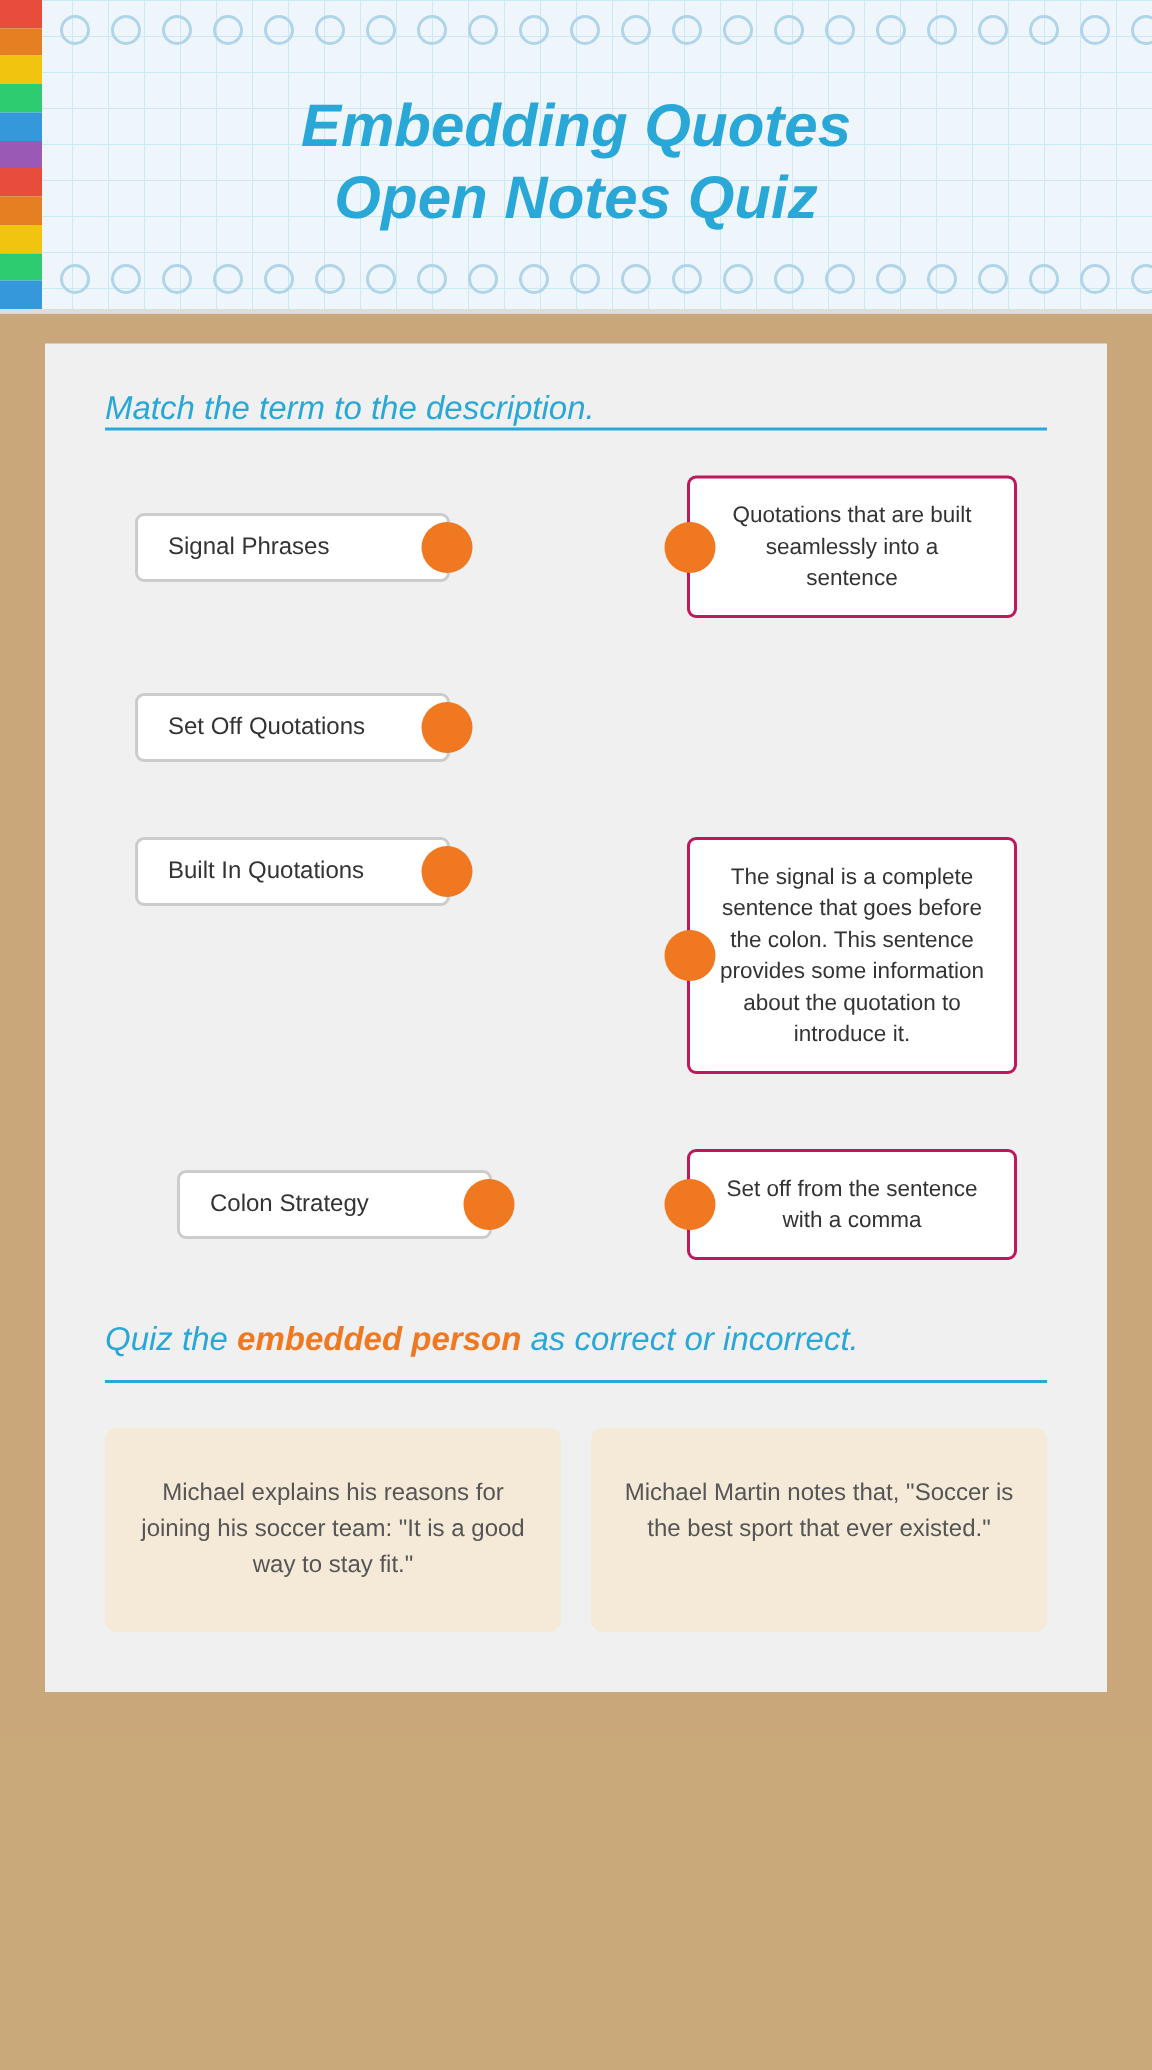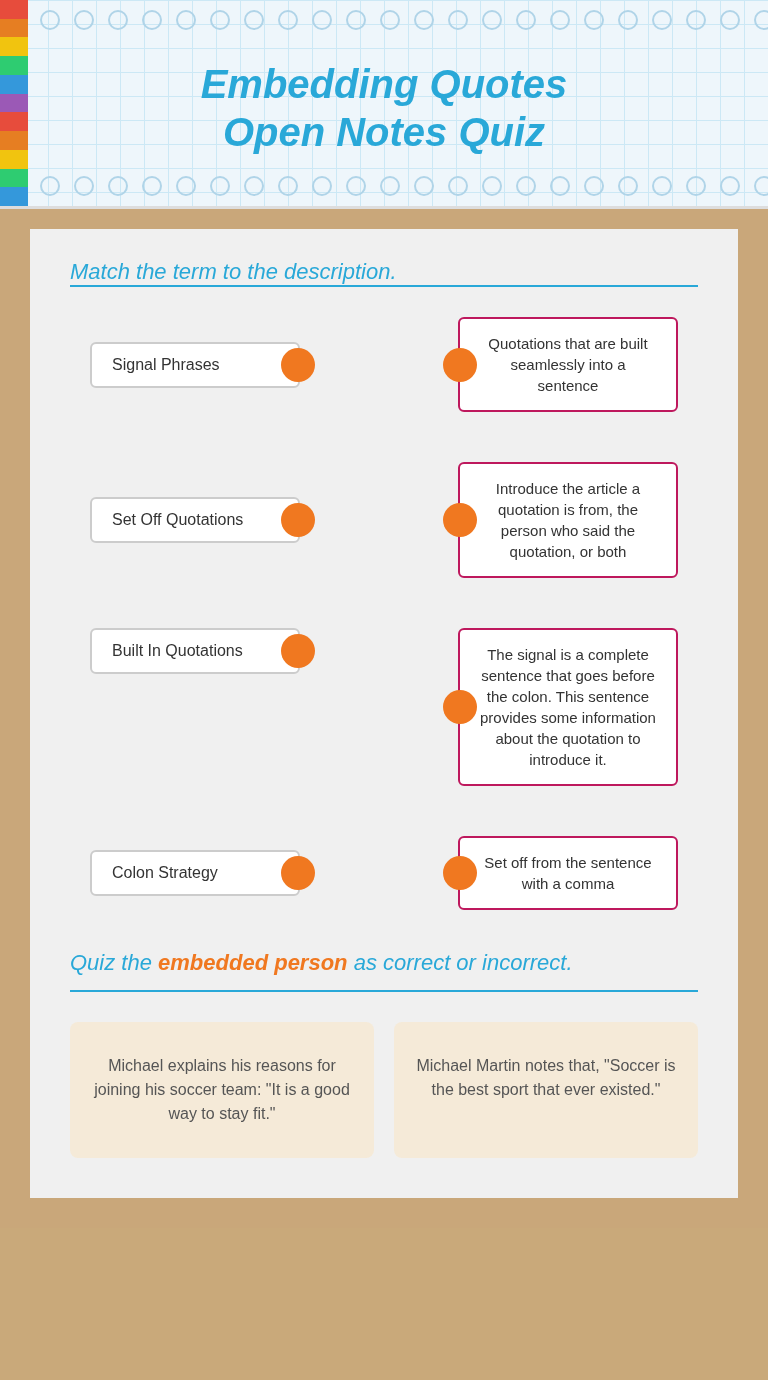--- a/index.html
+++ b/index.html
@@ -286,40 +286,36 @@
             <span>Quotations that are built seamlessly into a sentence</span>
           </div>
         </div>
 
         <div class="match-row" style="margin-top:30px;">
           <div class="term-box" style="min-width:210px;">
             <span>Set Off Quotations</span>
             <div class="term-dot"></div>
           </div>
           <div style="flex:1;"></div>
-          <div class="desc-box" style="width:220px; position:relative;">
-            <div class="desc-dot"></div>
-            <span>Introduce the article a quotation is from, the person who said the quotation, or both</span>
-          </div>
         </div>
 
         <div class="match-row" style="margin-top:30px; align-items:flex-start;">
           <div class="term-box" style="min-width:210px; align-self:flex-start;">
             <span>Built In Quotations</span>
             <div class="term-dot" style="top:50%;transform:translateY(-50%);"></div>
           </div>
           <div style="flex:1;"></div>
           <div class="desc-box" style="width:220px; position:relative;">
             <div class="desc-dot" style="top:50%;transform:translateY(-50%);"></div>
             <span>The signal is a complete sentence that goes before the colon. This sentence provides some information about the quotation to introduce it.</span>
           </div>
         </div>
 
         <div class="match-row" style="margin-top:30px;">
-          <div class="term-box" style="min-width:210px;">
+          <div class="term-box" style="min-width:210px;margin-left:28px;">
             <span>Colon Strategy</span>
             <div class="term-dot"></div>
           </div>
           <div style="flex:1;"></div>
           <div class="desc-box" style="width:220px; position:relative;">
             <div class="desc-dot"></div>
             <span>Set off from the sentence with a comma</span>
           </div>
         </div>
 

